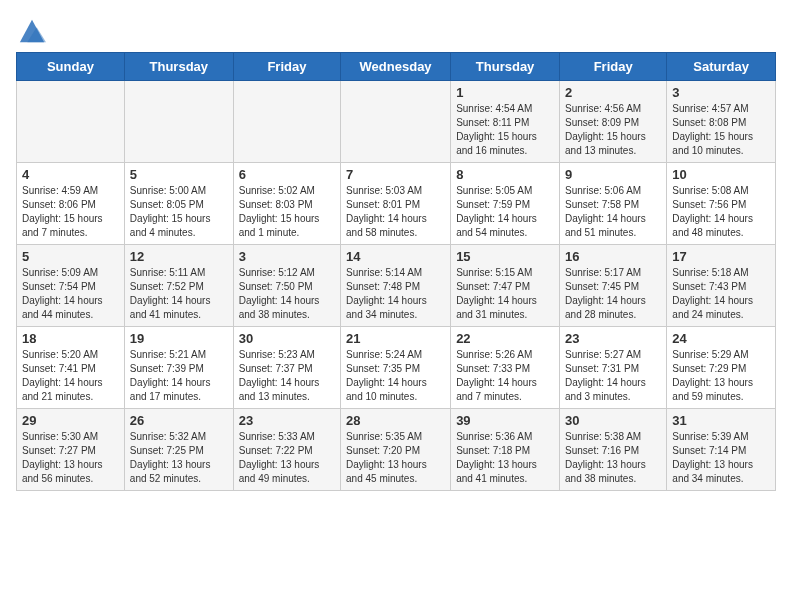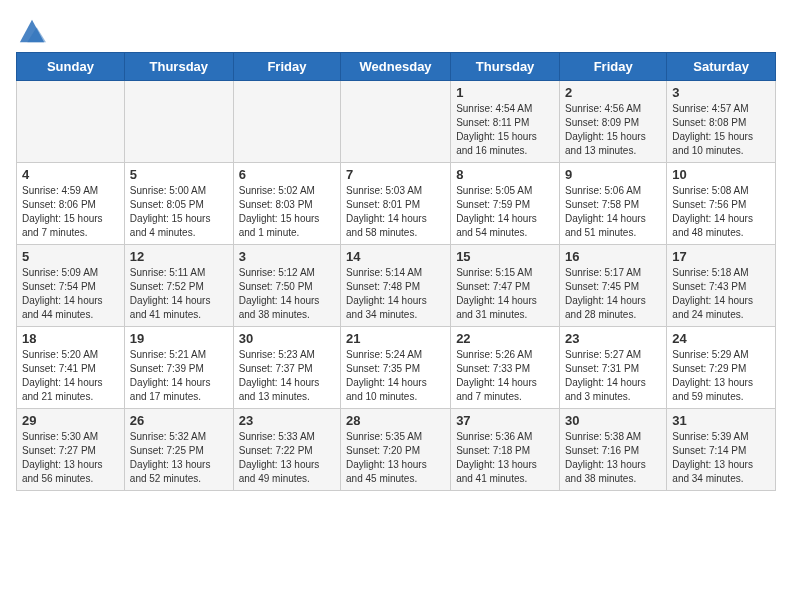--- a/index.html
+++ b/index.html
@@ -249,21 +249,21 @@
         </td>
         <td>
           <span class="day-number">23</span>
           <div class="day-info">Sunrise: 5:33 AM<br>Sunset: 7:22 PM<br>Daylight: 13 hours and 49 minutes.</div>
         </td>
         <td>
           <span class="day-number">28</span>
           <div class="day-info">Sunrise: 5:35 AM<br>Sunset: 7:20 PM<br>Daylight: 13 hours and 45 minutes.</div>
         </td>
         <td>
-          <span class="day-number">37</span>
+          <span class="day-number">39</span>
           <div class="day-info">Sunrise: 5:36 AM<br>Sunset: 7:18 PM<br>Daylight: 13 hours and 41 minutes.</div>
         </td>
         <td>
           <span class="day-number">30</span>
           <div class="day-info">Sunrise: 5:38 AM<br>Sunset: 7:16 PM<br>Daylight: 13 hours and 38 minutes.</div>
         </td>
         <td>
           <span class="day-number">31</span>
           <div class="day-info">Sunrise: 5:39 AM<br>Sunset: 7:14 PM<br>Daylight: 13 hours and 34 minutes.</div>
         </td>

